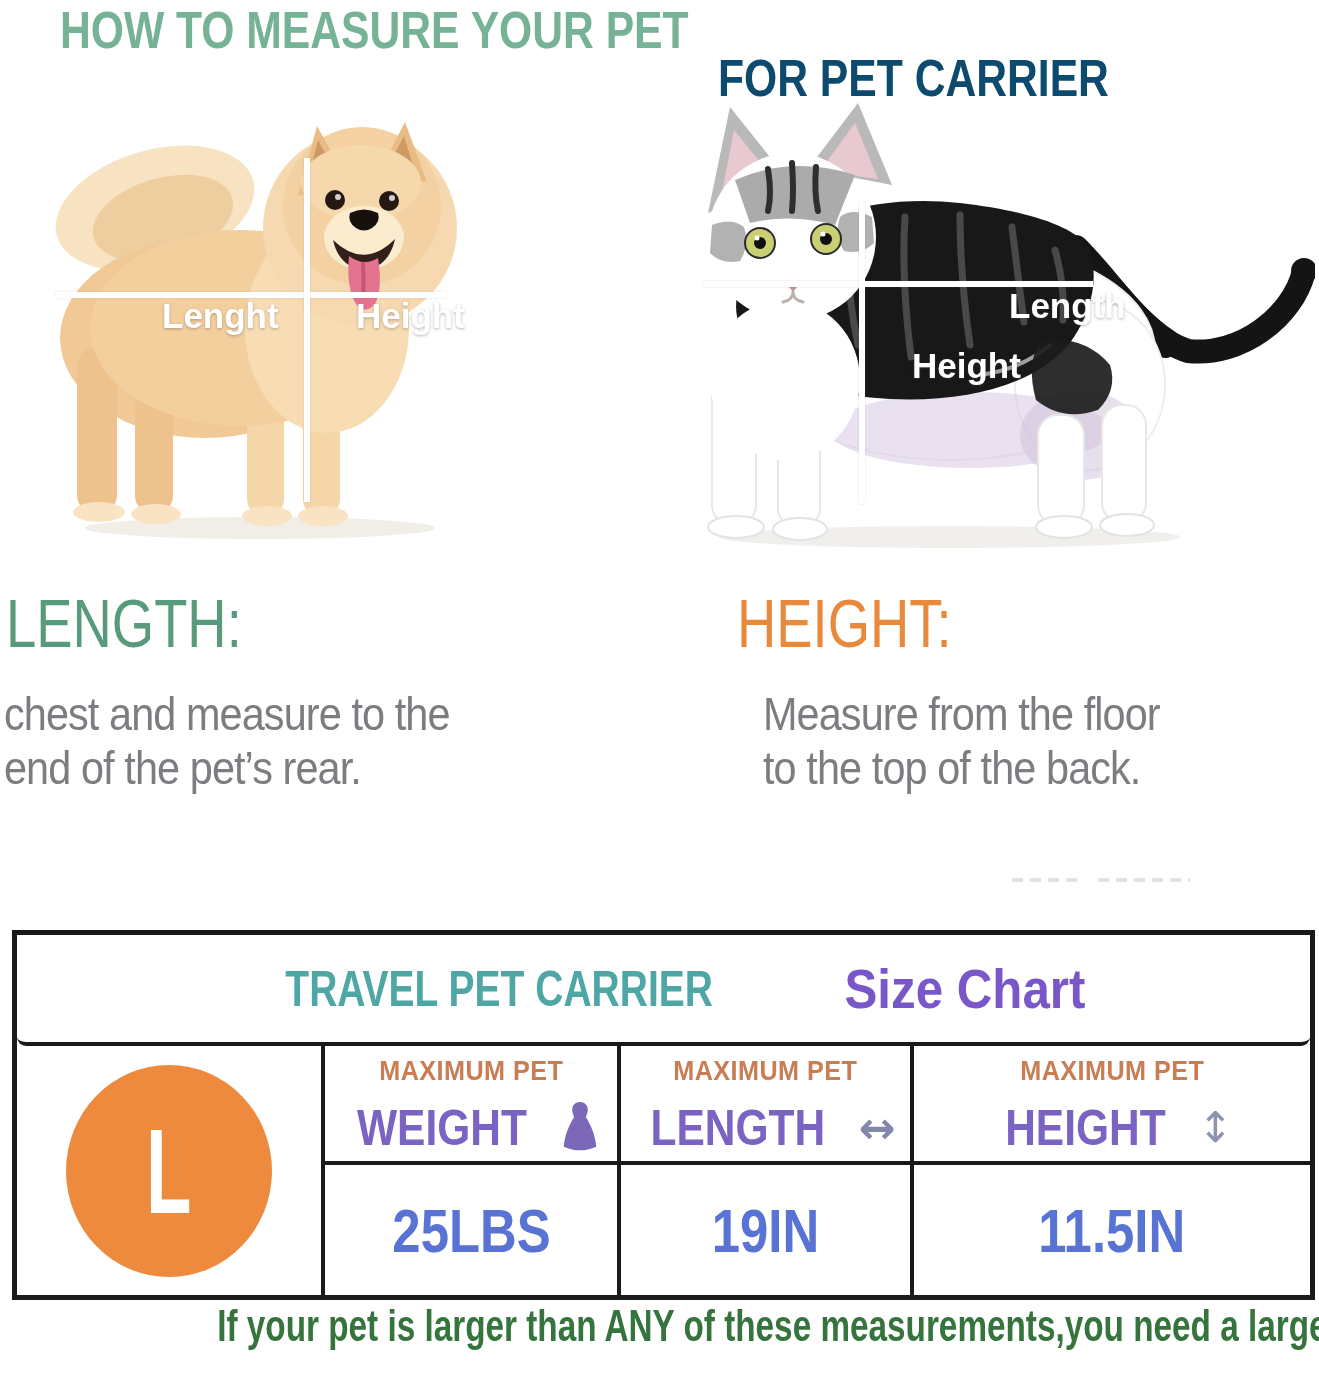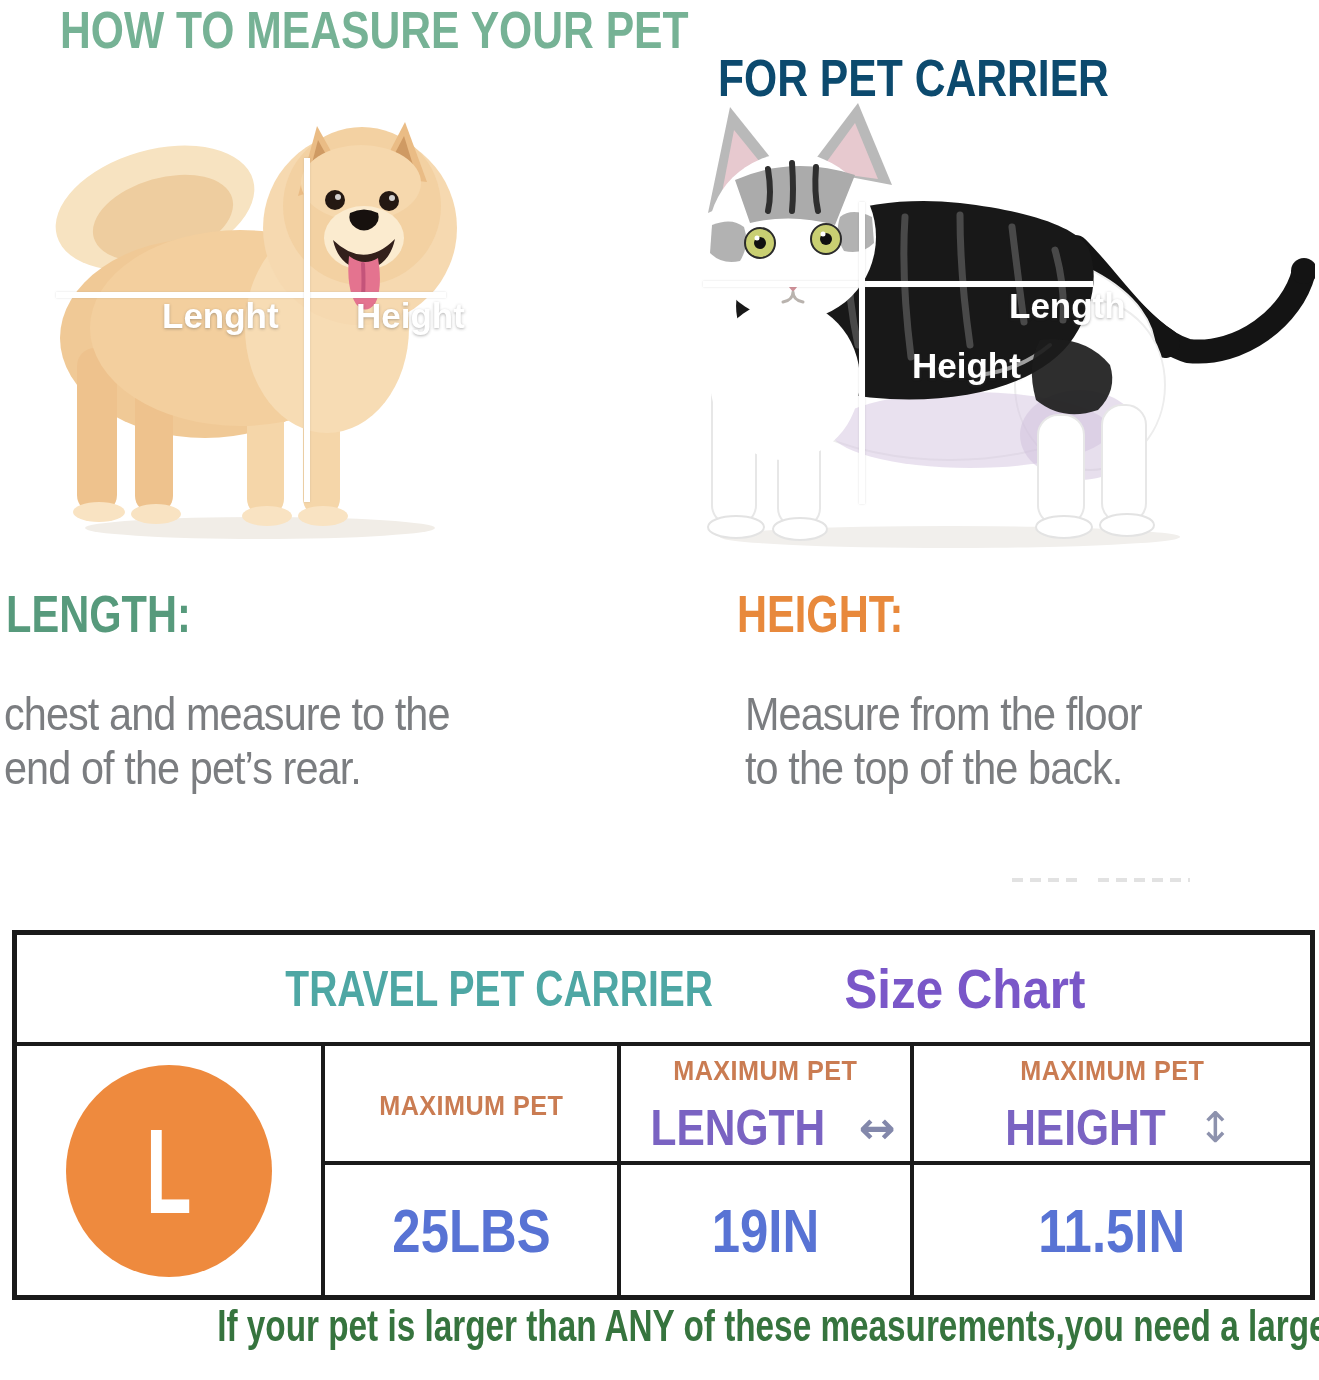--- a/index.html
+++ b/index.html
@@ -34,38 +34,38 @@
   .measure-label{
     position:absolute;z-index:6;color:#ffffff;font-weight:700;font-size:35px;
     text-shadow:0 1px 3px rgba(70,70,70,.4);white-space:nowrap;margin-left:36px;
   }
   .dog-len{left:126px;top:296px;}
   .dog-hgt{left:320px;top:296px;}
   .cat-len{left:973px;top:286px;}
   .cat-hgt{left:876px;top:346px;}
 
   
-  .sec-heading{font-size:52px;font-weight:700;white-space:nowrap;}
+  .sec-heading{font-size:68px;font-weight:400;white-space:nowrap;}
   .len-head{left:6px;top:584px;color:#579a7c;}
   .hgt-head{left:737px;top:584px;color:#e8893c;}
   .sec-body{font-size:46px;color:#7b7d80;line-height:1.17;font-weight:400;letter-spacing:-1px;}
   .len-body{left:4px;top:688px;}
-  .hgt-body{left:745px;top:688px;}
+  .hgt-body{left:763px;top:688px;}
 
   .faint-dash{position:absolute;height:4px;background:repeating-linear-gradient(90deg,#e2e2e2 0 11px,transparent 11px 18px);}
   .fd1{left:1012px;top:878px;width:66px;}
   .fd2{left:1098px;top:878px;width:92px;}
 
   
   .size-table{
     left:12px;top:930px;width:1293px;height:360px;background:#fff;
     border:5px solid #1a1a1a;box-sizing:content-box;
     display:grid;grid-template-columns:308px 296px 293px 1fr;grid-template-rows:111px 119px 1fr;
   }
-  .th-row{grid-column:1/5;border-bottom:4px solid #1a1a1a;display:flex;align-items:center;justify-content:center;gap:55px;}
+  .th-row{grid-column:1/5;border-bottom:4px solid #1a1a1a;display:flex;align-items:center;justify-content:center;gap:55px;border-radius:9px;}
   .tbl-title{font-size:50px;font-weight:700;color:#4ea7a4;}
   .tbl-subtitle{font-size:56px;font-weight:700;color:#7a57c8;}
   .size-cell{grid-row:2/4;grid-column:1;border-right:4px solid #1a1a1a;display:flex;align-items:center;justify-content:center;}
   .size-badge{width:206px;height:212px;background:#ee8a3e;border-radius:50%;display:flex;align-items:center;justify-content:center;}
   .size-badge .glyph{color:#ffffff;font-size:120px;font-weight:700;line-height:1;}
   .head-cell{display:flex;flex-direction:column;align-items:center;justify-content:center;gap:12px;border-bottom:4px solid #1a1a1a;padding-top:4px;}
   .bR{border-right:4px solid #1a1a1a;}
   .col-small{font-size:28px;font-weight:700;color:#ca7c52;letter-spacing:.5px;}
   .col-label-row{display:flex;align-items:center;gap:18px;}
   .col-label{font-size:50px;font-weight:700;color:#7a63c2;}
@@ -224,20 +224,26 @@
     </div>
 
     <div class="size-cell">
       <div class="size-badge">
         <span class="glyph"><span class="cxc x62">L</span></span>
       </div>
     </div>
 
     <div class="head-cell bR">
       <span class="col-small"><span class="cxc x90">MAXIMUM PET</span></span>
+      <div class="col-label-row">
+        <span class="col-label"><span class="cxc x85">WEIGHT</span></span>
+        <svg class="weight-icon-svg" viewBox="0 0 36 46" aria-hidden="true">
+          <path d="M18 1 c5 0 8 4 7 9 l-1.5 5 c5 8 8.5 17 9.5 27 c-10 4.5 -20 4.5 -30 0 c1 -10 4.5 -19 9.5 -27 l-1.5 -5 c-1 -5 2 -9 7 -9 z" fill="#7b68b8"></path>
+        </svg>
+      </div>
     </div>
     <div class="head-cell bR">
       <span class="col-small"><span class="cxc x90">MAXIMUM PET</span></span>
       <div class="col-label-row">
         <span class="col-label"><span class="cxc x85">LENGTH</span></span>
         <span class="arrow">↔</span>
       </div>
     </div>
     <div class="head-cell">
       <span class="col-small"><span class="cxc x90">MAXIMUM PET</span></span>

